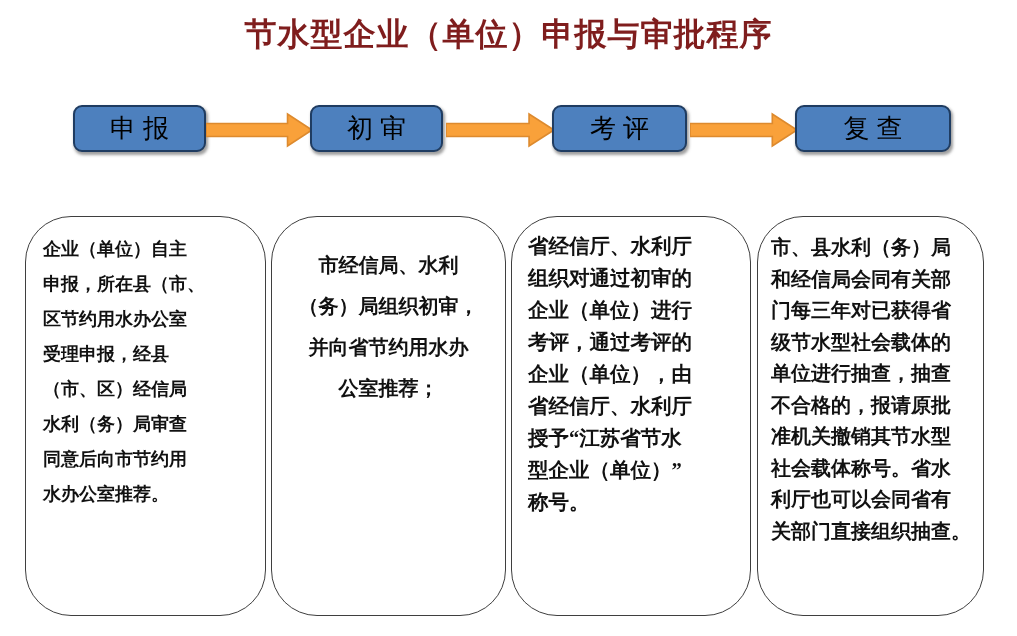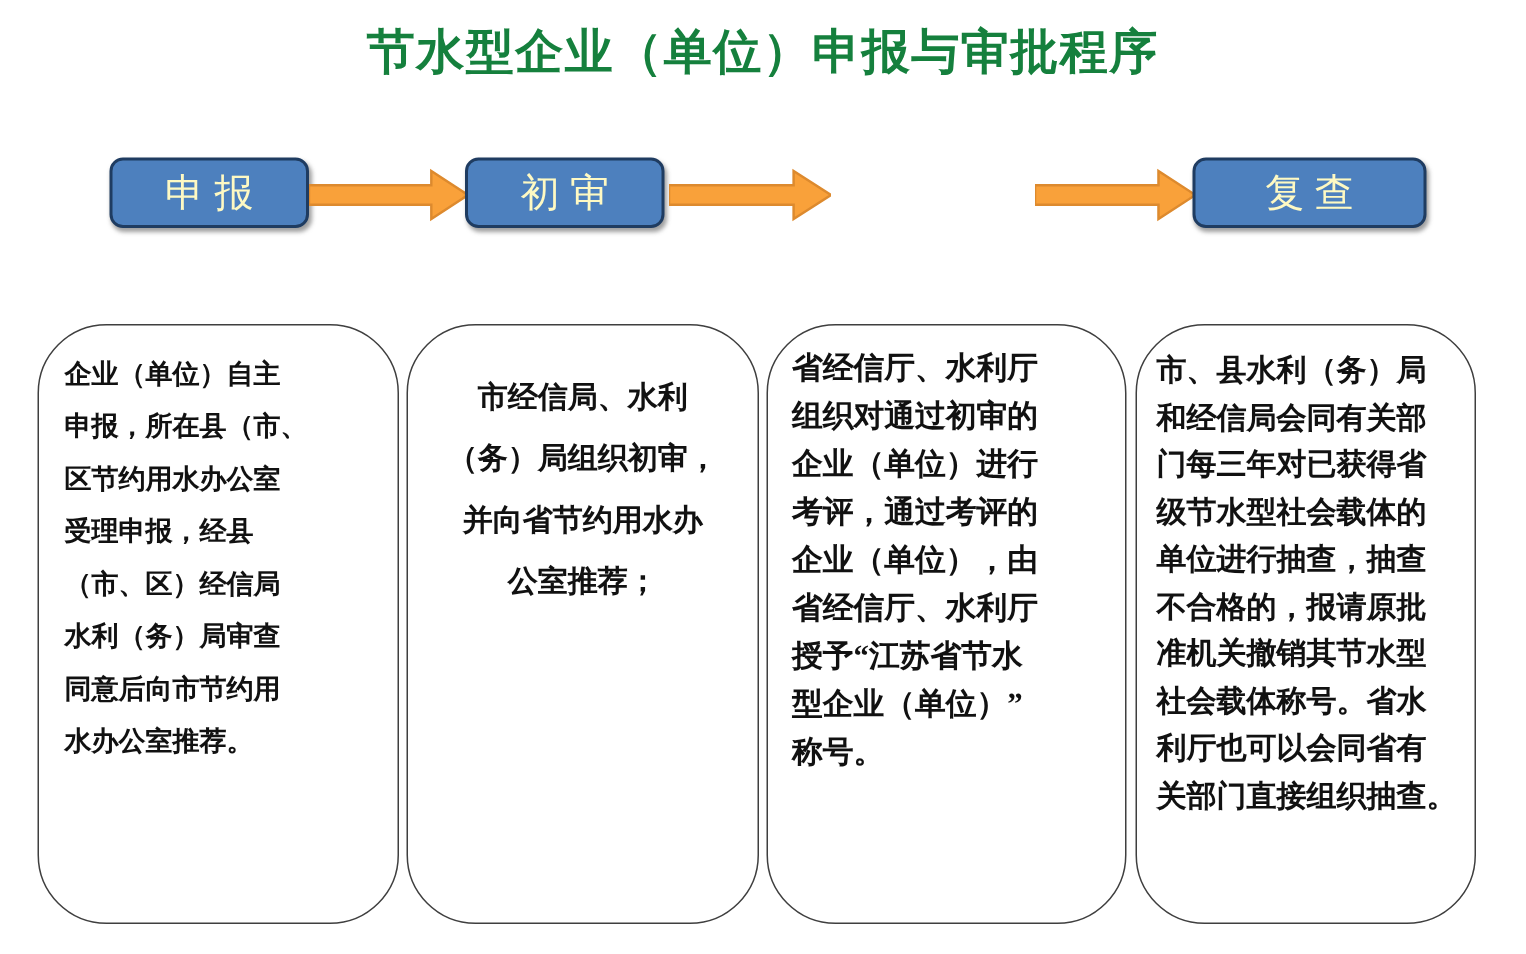--- a/index.html
+++ b/index.html
@@ -2,31 +2,31 @@
 <html style="--step-fill: #4D80BE; --step-border: #1F3C61; --arrow-fill: #F9A13A; --arrow-border: #DD8A2E; --panel-border: #3F3F3F;"><head>
 <meta charset="utf-8">
 <style>
   html,body{margin:0;padding:0;background:#fff;}
   .stage{
     position:relative;width:1017px;height:636px;background:#ffffff;overflow:hidden;
     font-family:"Liberation Serif","DejaVu Serif",serif;
   }
   .title{
     position:absolute;top:13px;left:0;width:100%;margin:0;
-    text-align:center;font-size:32px;font-weight:bold;color:#15803d;letter-spacing:1px;
+    text-align:center;font-size:32px;font-weight:bold;color:#7f1d1d;letter-spacing:1px;
   }
   
   .step{
     position:absolute;top:105px;height:47px;box-sizing:border-box;
     background:var(--step-fill,#4D80BE);
     border:2.5px solid var(--step-border,#1F3C61);
     border-radius:9px;
     box-shadow:1.5px 2.5px 3px rgba(80,80,80,.55);
     display:flex;align-items:center;justify-content:center;
-    color:#fef9c3;font-size:26px;letter-spacing:7px;text-indent:7px;font-weight:normal;
+    color:#000000;font-size:26px;letter-spacing:7px;text-indent:7px;font-weight:normal;
   }
   .s1{left:73px;width:133px}
   .s2{left:310px;width:133px}
   .s3{left:552px;width:135px}
   .s4{left:795px;width:156px}
   
   .arrow{position:absolute;top:112px;height:36px;display:block;}
   .a1{left:206px;width:106px}
   .a2{left:446px;width:108px}
   .a3{left:690px;width:107px}
@@ -64,20 +64,23 @@
   </div>
   <svg class="arrow a1" viewBox="0 0 104 36" preserveAspectRatio="none">
     <polygon points="0,11.5 80,11.5 80,2 104,18 80,34 80,24.5 0,24.5"></polygon>
   </svg>
   <div class="step s2">
     <span>初审</span>
   </div>
   <svg class="arrow a2" viewBox="0 0 104 36" preserveAspectRatio="none">
     <polygon points="0,11.5 80,11.5 80,2 104,18 80,34 80,24.5 0,24.5"></polygon>
   </svg>
+  <div class="step s3">
+    <span>考评</span>
+  </div>
   <svg class="arrow a3" viewBox="0 0 104 36" preserveAspectRatio="none">
     <polygon points="0,11.5 80,11.5 80,2 104,18 80,34 80,24.5 0,24.5"></polygon>
   </svg>
   <div class="step s4">
     <span>复查</span>
   </div>
 
   <div class="panel p1">
     <div class="panel-text">企业（单位）自主
 申报，所在县（市、

